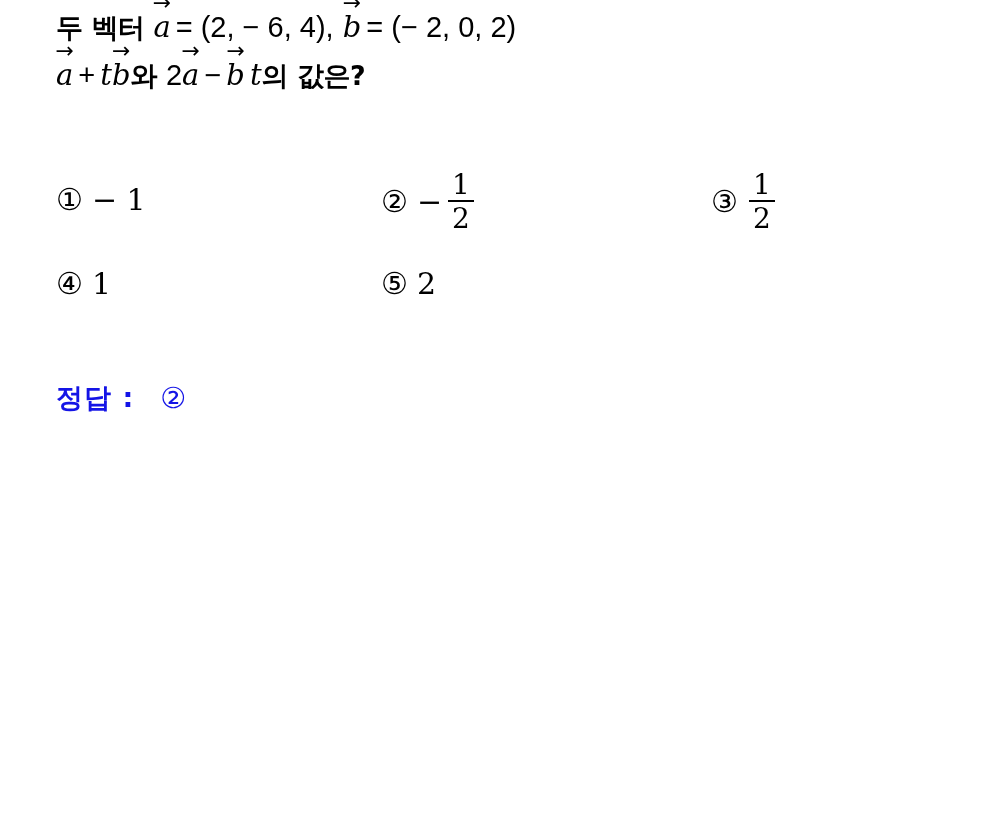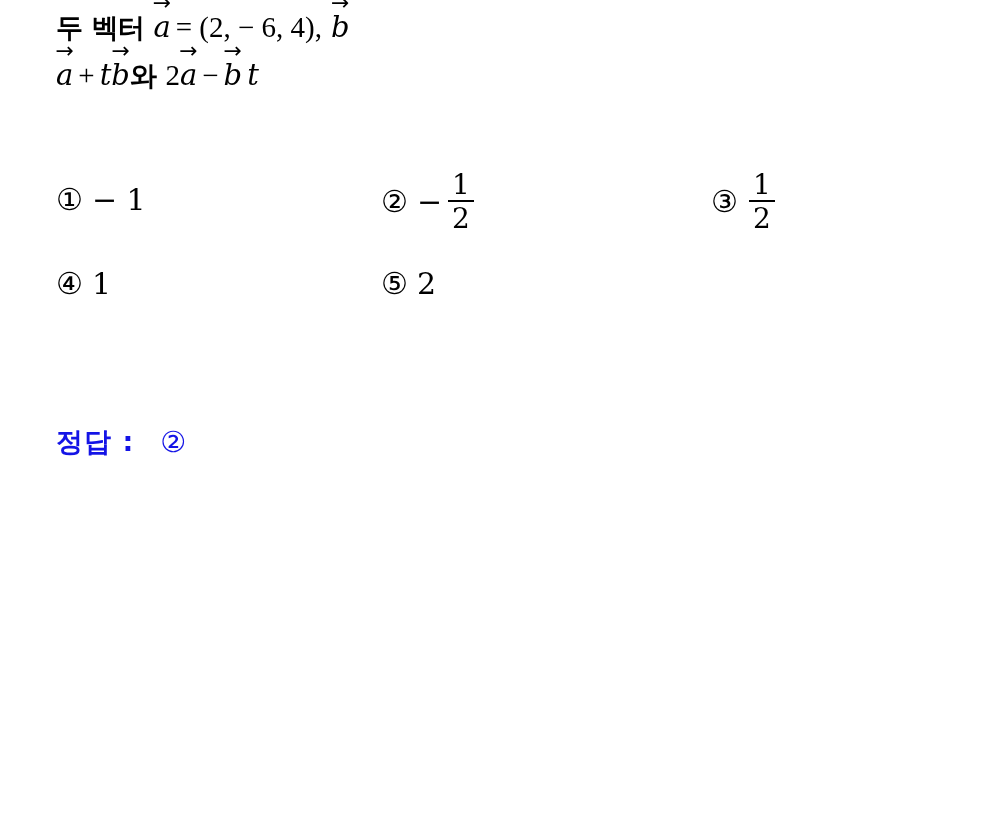--- a/index.html
+++ b/index.html
@@ -38,21 +38,21 @@
   }
   .stem-line.line1 { margin-bottom: 12px; }
 
   .kor {
     font-family: "DejaVu Sans", sans-serif;
     font-weight: bold;
     font-size: 27px;
     letter-spacing: -0.5px;
   }
   .math {
-    font-family: Liberation Serif, serif;
+    font-family: Liberation Sans, sans-serif;
     font-size: 29px;
   }
   .mathi {
     font-family: "DejaVu Serif", serif;
     font-style: italic;
     font-size: 29px;
   }
   .sp { display: inline-block; width: 9px; }
   .sp-sm { display: inline-block; width: 5px; }
 
@@ -132,21 +132,21 @@
   .minus-lead {
     font-family: "DejaVu Serif", serif;
     font-size: 30px;
     margin-right: 4px;
   }
 
   
   .answer {
     position: absolute;
     left: 8px;
-    top: 424px;
+    top: 380px;
     display: flex;
     align-items: center;
     color: #1414e6;
     justify-content: space-between;
   }
   .answer .label {
     font-family: "DejaVu Sans", sans-serif;
     font-weight: bold;
     font-size: 27px;
     letter-spacing: 1px;
@@ -172,20 +172,21 @@
         <span>a</span>
       </span>
       <span class="sp-sm"></span>
       <span class="math">= (2, − 6, 4),</span>
       <span class="sp"></span>
       <span class="vec">
         <span class="arrow">→</span>
         <span>b</span>
       </span>
       <span class="sp-sm"></span>
+      <span class="math">= (− 2, 0, 2)</span>
     </div>
 
     <div class="stem-line line2">
       <span class="vec">
         <span class="arrow">→</span>
         <span>a</span>
       </span>
       <span class="sp-sm"></span>
       <span class="math">+</span>
       <span class="sp-sm"></span>
@@ -203,20 +204,21 @@
       </span>
       <span class="sp-sm"></span>
       <span class="math">−</span>
       <span class="sp-sm"></span>
       <span class="vec">
         <span class="arrow">→</span>
         <span>b</span>
       </span>
       <span class="sp-sm"></span>
       <span class="mathi">t</span>
+      <span class="kor">의 값은?</span>
     </div>
 
   </div>
 
   <div class="choices">
 
     <div class="choice-row">
 
       <div class="choice c1">
         <span class="num">①</span>

